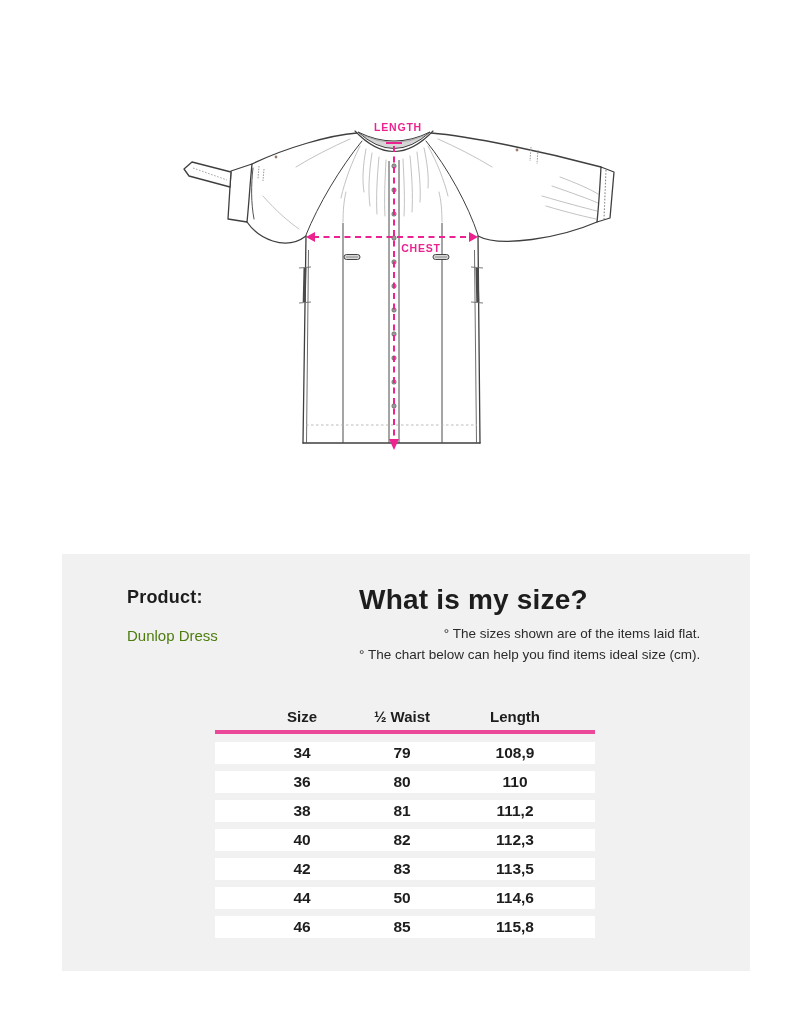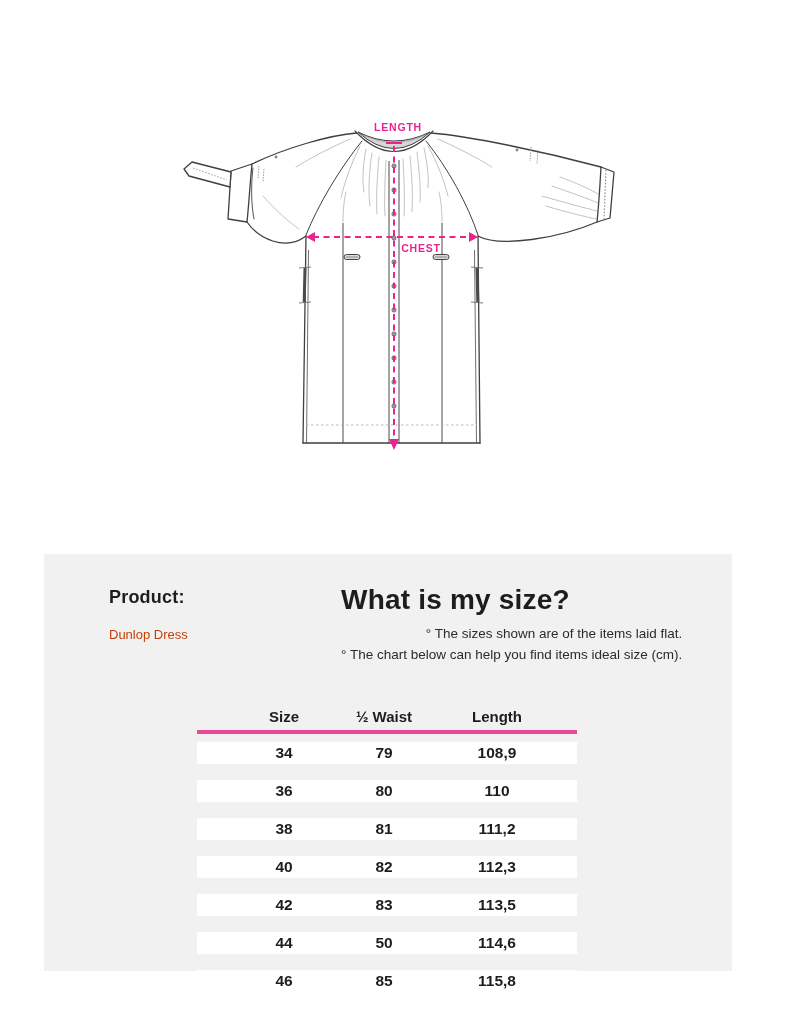--- a/index.html
+++ b/index.html
@@ -5,48 +5,48 @@
   * { margin:0; padding:0; box-sizing:border-box; }
   html,body { background:#ffffff; }
   body { font-family:"Liberation Sans", sans-serif; color:#1d1d1d; }
   .page { position:relative; width:799px; height:1020px; background:#ffffff; overflow:hidden; }
 
   
   .dress { position:absolute; left:0; top:0; }
 
   
   .panel {
-    position:absolute; left:44px; top:554px; width:688px; height:417px;
+    position:absolute; left:62px; top:554px; width:688px; height:417px;
     background:#f0f1f0;
   }
   .product-heading {
     position:absolute; left:65px; top:33px;
     font-size:18px; font-weight:bold; letter-spacing:.2px;
   }
   .product-name {
     position:absolute; left:65px; top:73px;
-    font-size:13px; color:#c2410c;
+    font-size:15px; color:#4d7c0f;
   }
   .size-heading {
     position:absolute; left:297px; top:30px;
     font-size:28px; font-weight:bold; letter-spacing:.2px;
   }
   .notes { position:absolute; left:297px; top:70px;text-align:right; }
   .note { font-size:13.5px; line-height:20.5px; color:#2b2b2b; }
 
   
   .size-table { position:absolute; left:153px; top:148px; width:380px; }
   .thead { position:relative; height:32px; border-bottom:4px solid #ec4899; }
   .th {
     position:absolute; top:3px; transform:translateX(-50%);
     font-size:15px; font-weight:bold; line-height:24px; white-space:nowrap;
   }
   .tbody { margin-top:8px; }
   .tr {
-    position:relative; height:22px; margin-bottom:16px; background:#ffffff;
+    position:relative; height:22px; margin-bottom:7px; background:#ffffff;
   }
   .td {
     position:absolute; top:0; transform:translateX(-50%);
     font-size:15.5px; font-weight:bold; line-height:22px; white-space:nowrap;
   }
   .c1 { left:87px; }
   .c2 { left:187px; }
   .c3 { left:300px; }
 </style>
 </head>

